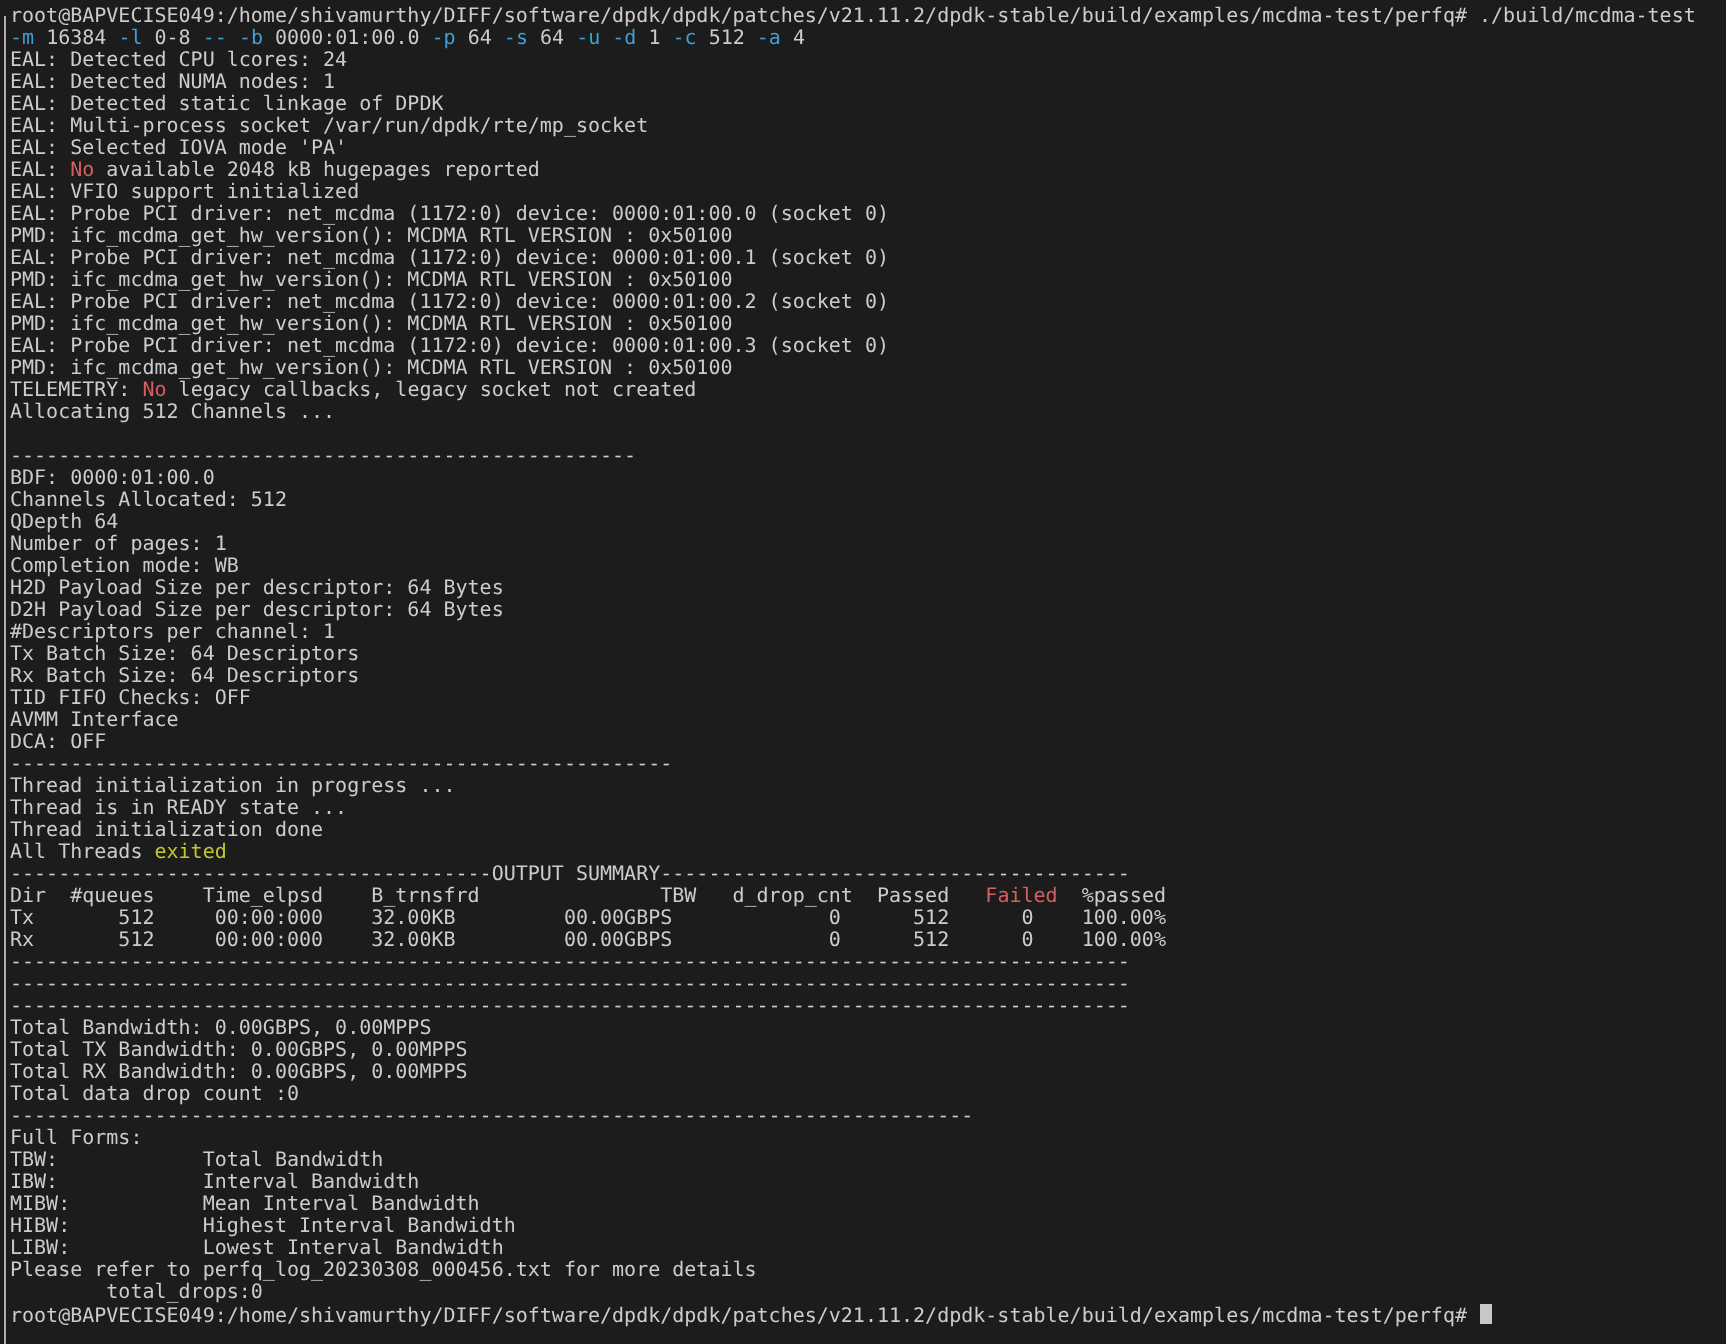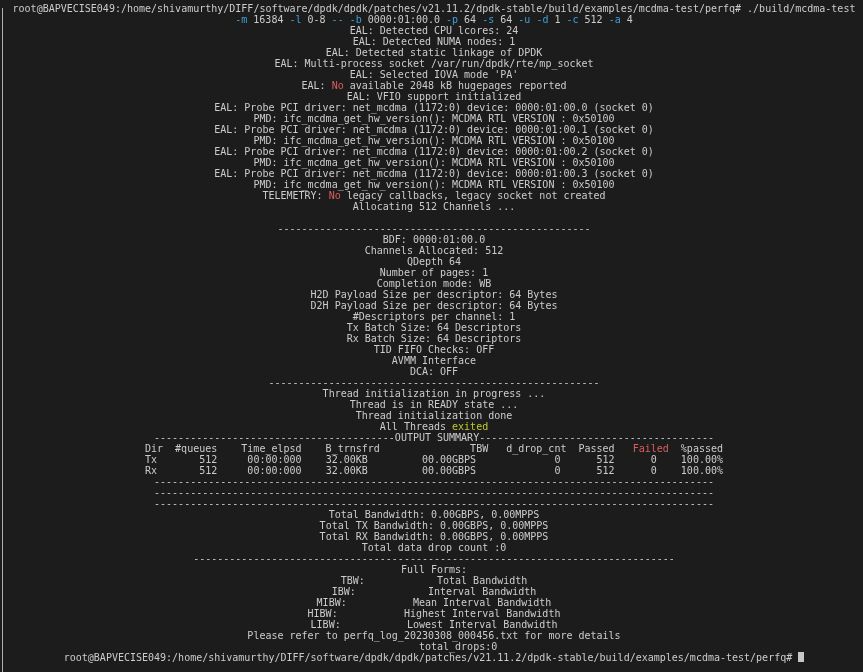--- a/index.html
+++ b/index.html
@@ -7,16 +7,16 @@
   .screen{position:relative;width:863px;height:672px;overflow:hidden;}
   .border-left{position:absolute;left:2px;top:8px;bottom:0;width:1px;}
   .term{margin:0;padding:3px 0 0 5px;font-family:"DejaVu Sans Mono",monospace;
         font-size:10px;line-height:11px;white-space:pre;}
   .line{height:11px;white-space:pre;}
   .cursor{display:inline-block;width:6px;height:10px;vertical-align:-1px;}
 </style>
 </head>
 <body style="background: rgb(28, 28, 28);">
 
-<div class="screen" style="background: rgb(28, 28, 28); text-align: center;">
+<div class="screen" style="background: rgb(28, 28, 28);">
   <div class="border-left" style="background: rgb(176, 176, 176);"></div>
   <pre class="term" id="term" style="color: rgb(204, 204, 204);"><div class="line"><span>root@BAPVECISE049:/home/shivamurthy/DIFF/software/dpdk/dpdk/patches/v21.11.2/dpdk-stable/build/examples/mcdma-test/perfq# ./build/mcdma-test</span></div><div class="line"><span style="color: rgb(63, 159, 216);">-m</span><span> 16384 </span><span style="color: rgb(63, 159, 216);">-l</span><span> 0-8 </span><span style="color: rgb(63, 159, 216);">--</span><span> </span><span style="color: rgb(63, 159, 216);">-b</span><span> 0000:01:00.0 </span><span style="color: rgb(63, 159, 216);">-p</span><span> 64 </span><span style="color: rgb(63, 159, 216);">-s</span><span> 64 </span><span style="color: rgb(63, 159, 216);">-u</span><span> </span><span style="color: rgb(63, 159, 216);">-d</span><span> 1 </span><span style="color: rgb(63, 159, 216);">-c</span><span> 512 </span><span style="color: rgb(63, 159, 216);">-a</span><span> 4</span></div><div class="line"><span>EAL: Detected CPU lcores: 24</span></div><div class="line"><span>EAL: Detected NUMA nodes: 1</span></div><div class="line"><span>EAL: Detected static linkage of DPDK</span></div><div class="line"><span>EAL: Multi-process socket /var/run/dpdk/rte/mp_socket</span></div><div class="line"><span>EAL: Selected IOVA mode 'PA'</span></div><div class="line"><span>EAL: </span><span style="color: rgb(216, 95, 95);">No</span><span> available 2048 kB hugepages reported</span></div><div class="line"><span>EAL: VFIO support initialized</span></div><div class="line"><span>EAL: Probe PCI driver: net_mcdma (1172:0) device: 0000:01:00.0 (socket 0)</span></div><div class="line"><span>PMD: ifc_mcdma_get_hw_version(): MCDMA RTL VERSION : 0x50100</span></div><div class="line"><span>EAL: Probe PCI driver: net_mcdma (1172:0) device: 0000:01:00.1 (socket 0)</span></div><div class="line"><span>PMD: ifc_mcdma_get_hw_version(): MCDMA RTL VERSION : 0x50100</span></div><div class="line"><span>EAL: Probe PCI driver: net_mcdma (1172:0) device: 0000:01:00.2 (socket 0)</span></div><div class="line"><span>PMD: ifc_mcdma_get_hw_version(): MCDMA RTL VERSION : 0x50100</span></div><div class="line"><span>EAL: Probe PCI driver: net_mcdma (1172:0) device: 0000:01:00.3 (socket 0)</span></div><div class="line"><span>PMD: ifc_mcdma_get_hw_version(): MCDMA RTL VERSION : 0x50100</span></div><div class="line"><span>TELEMETRY: </span><span style="color: rgb(216, 95, 95);">No</span><span> legacy callbacks, legacy socket not created</span></div><div class="line"><span>Allocating 512 Channels ...</span></div><div class="line"><span></span></div><div class="line"><span>----------------------------------------------------</span></div><div class="line"><span>BDF: 0000:01:00.0</span></div><div class="line"><span>Channels Allocated: 512</span></div><div class="line"><span>QDepth 64</span></div><div class="line"><span>Number of pages: 1</span></div><div class="line"><span>Completion mode: WB</span></div><div class="line"><span>H2D Payload Size per descriptor: 64 Bytes</span></div><div class="line"><span>D2H Payload Size per descriptor: 64 Bytes</span></div><div class="line"><span>#Descriptors per channel: 1</span></div><div class="line"><span>Tx Batch Size: 64 Descriptors</span></div><div class="line"><span>Rx Batch Size: 64 Descriptors</span></div><div class="line"><span>TID FIFO Checks: OFF</span></div><div class="line"><span>AVMM Interface</span></div><div class="line"><span>DCA: OFF</span></div><div class="line"><span>-------------------------------------------------------</span></div><div class="line"><span>Thread initialization in progress ...</span></div><div class="line"><span>Thread is in READY state ...</span></div><div class="line"><span>Thread initialization done</span></div><div class="line"><span>All Threads </span><span style="color: rgb(194, 199, 47);">exited</span></div><div class="line"><span>----------------------------------------</span><span>OUTPUT SUMMARY</span><span>---------------------------------------</span></div><div class="line"><span>Dir  #queues    Time_elpsd    B_trnsfrd               TBW   d_drop_cnt  Passed   </span><span style="color: rgb(216, 95, 95);">Failed</span><span>  %passed</span></div><div class="line"><span>Tx       512     00:00:000    32.00KB         00.00GBPS             0      512      0    100.00%</span></div><div class="line"><span>Rx       512     00:00:000    32.00KB         00.00GBPS             0      512      0    100.00%</span></div><div class="line"><span>---------------------------------------------------------------------------------------------</span></div><div class="line"><span>---------------------------------------------------------------------------------------------</span></div><div class="line"><span>---------------------------------------------------------------------------------------------</span></div><div class="line"><span>Total Bandwidth: 0.00GBPS, 0.00MPPS</span></div><div class="line"><span>Total TX Bandwidth: 0.00GBPS, 0.00MPPS</span></div><div class="line"><span>Total RX Bandwidth: 0.00GBPS, 0.00MPPS</span></div><div class="line"><span>Total data drop count :0</span></div><div class="line"><span>--------------------------------------------------------------------------------</span></div><div class="line"><span>Full Forms:</span></div><div class="line"><span>TBW:            Total Bandwidth</span></div><div class="line"><span>IBW:            Interval Bandwidth</span></div><div class="line"><span>MIBW:           Mean Interval Bandwidth</span></div><div class="line"><span>HIBW:           Highest Interval Bandwidth</span></div><div class="line"><span>LIBW:           Lowest Interval Bandwidth</span></div><div class="line"><span>Please refer to perfq_log_20230308_000456.txt for more details</span></div><div class="line"><span>        total_drops:0</span></div><div class="line"><span>root@BAPVECISE049:/home/shivamurthy/DIFF/software/dpdk/dpdk/patches/v21.11.2/dpdk-stable/build/examples/mcdma-test/perfq# </span><span class="cursor" style="background: rgb(199, 199, 199);"></span></div></pre>
 </div>
 
 </body></html>

